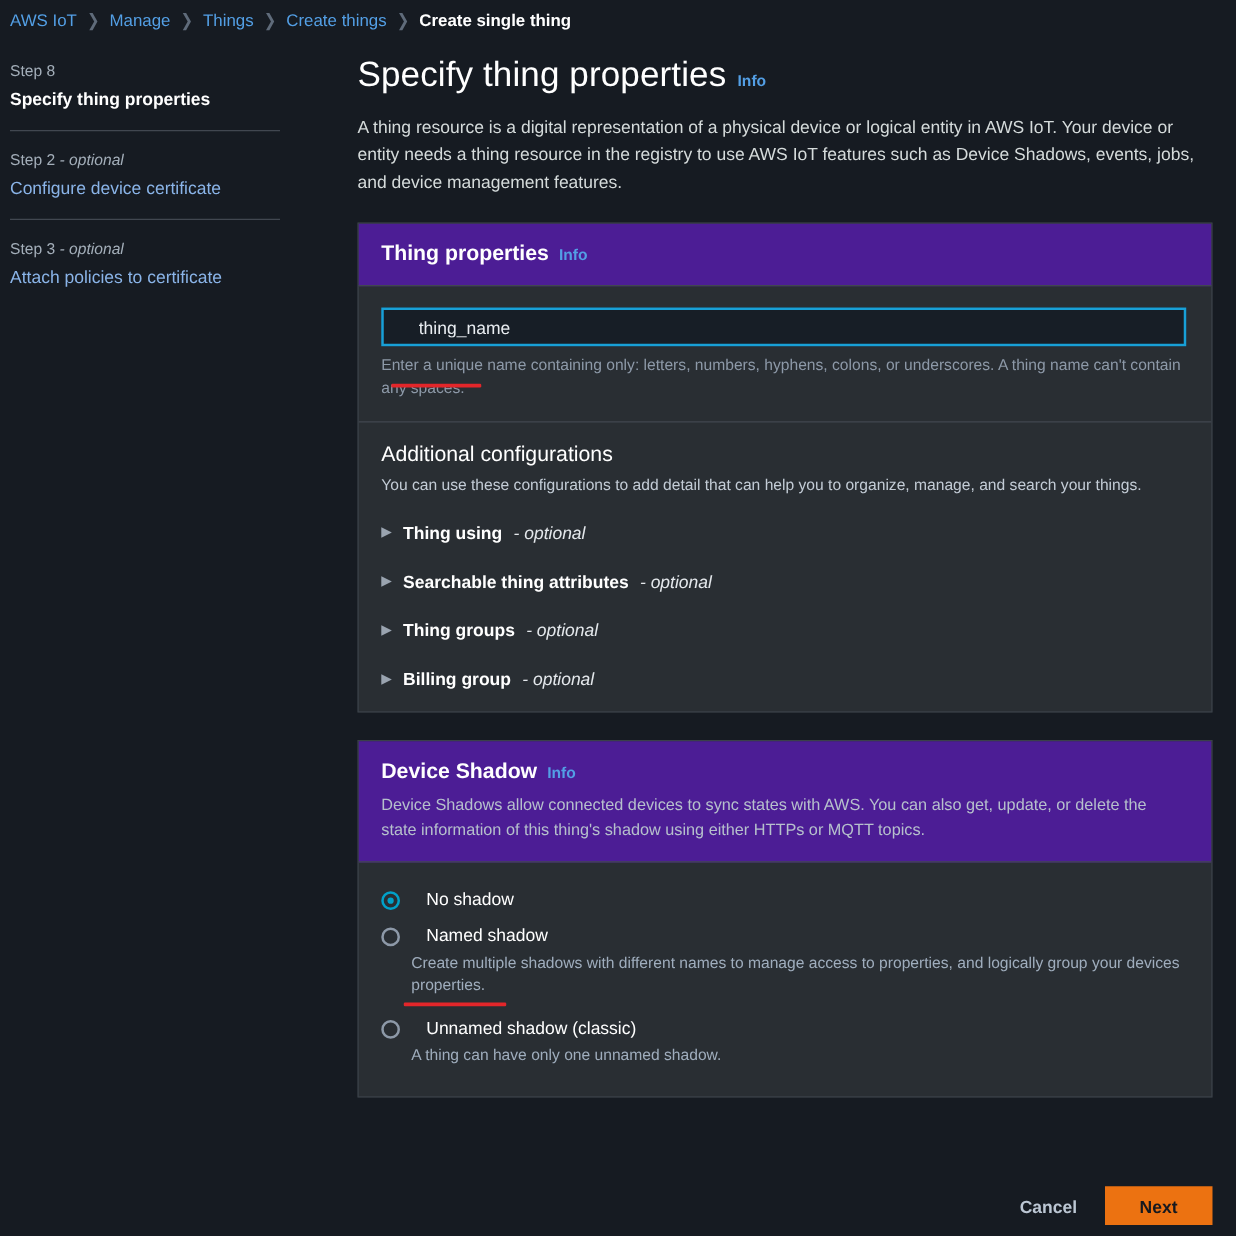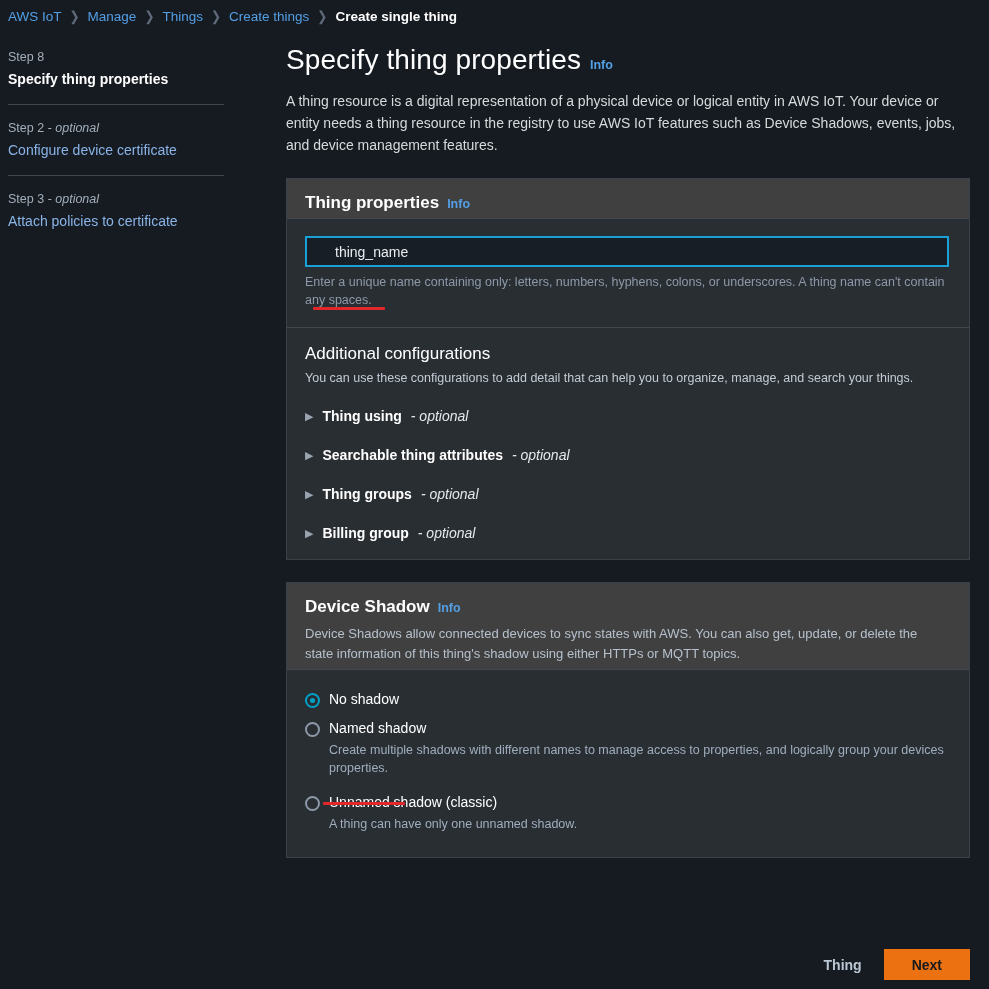--- a/index.html
+++ b/index.html
@@ -40,21 +40,21 @@
   .page-title-row { display: flex; align-items: baseline; gap: 9px; }
   .page-title { font-size: 28px; font-weight: normal; color: #ffffff; margin: 0; letter-spacing: .1px; }
   .info-link { color: #539fe5; font-size: 12.5px; font-weight: bold; cursor: pointer; }
   .page-desc {
     font-size: 14px; line-height: 22px; color: #d5dbdb;
     margin: 14px 0 0 0; width: 674px;
   }
 
   
   .card { background: #292e33; border: 1px solid #3a4149; margin-top: 22px; }
-  .card-head { background: #404040; padding: 14px 18px 5px 18px; border-bottom: 1px solid #414750; }
+  .card-head { background: #4c1d95; padding: 14px 18px 15px 18px; border-bottom: 1px solid #414750; }
   .card-title-row { display: flex; align-items: baseline; gap: 8px; }
   .card-title { font-size: 17px; font-weight: bold; color: #ffffff; }
   .card-sub { font-size: 13px; line-height: 20px; color: #b6c0cc; margin-top: 7px; width: 640px; }
   .card-body { padding: 17px 18px 18px 18px; }
 
   
   .field-label { font-size: 13.5px; color: #ffffff; margin-bottom: 8px; }
   .text-input {
     width: 644px; height: 31px;
     background: #171e26;
@@ -67,21 +67,21 @@
 
   
   .sec-head { font-size: 17px; font-weight: normal; color: #ffffff; }
   .sec-sub { font-size: 12.5px; color: #c3ccd6; margin-top: 7px; }
   .expander { display: flex; align-items: center; gap: 9px; margin-top: 23px; cursor: pointer; }
   .tri { color: #9aa4b0; font-size: 11px; line-height: 1; }
   .exp-label { font-size: 14px; font-weight: bold; color: #ffffff; }
   .exp-opt { font-size: 14px; font-style: italic; color: #e4e8ec; font-weight: normal; }
 
   
-  .radio-row { display: flex; align-items: center; gap: 9px; }
+  .radio-row { display: flex; align-items: center; gap: 21px; }
   .radio {
     width: 15px; height: 15px; border-radius: 50%;
     border: 2px solid #8d99a8; background: transparent;
     margin-top: 2px; flex: none; position: relative; cursor: pointer;
   }
   .radio.on { border-color: #00a1c9; }
   .radio.on::after {
     content: ""; position: absolute; left: 3px; top: 3px;
     width: 5px; height: 5px; border-radius: 50%; background: #00a1c9;
   }
@@ -223,18 +223,18 @@
         <span class="radio-label">Unnamed shadow (classic)</span>
       </div>
       <div class="radio-desc">A thing can have only one unnamed shadow.</div>
 
     </div>
   </section>
 
 </main>
 
 <div class="footer">
-  <button class="btn-cancel">Thing</button>
+  <button class="btn-cancel">Cancel</button>
   <button class="btn-next">Next</button>
 </div>
 
 <div class="annot" style="left:313px; top:307px; width:72px;"></div>
 <div class="annot" style="left:323px; top:802px; width:82px;"></div>
 
 </body></html>

